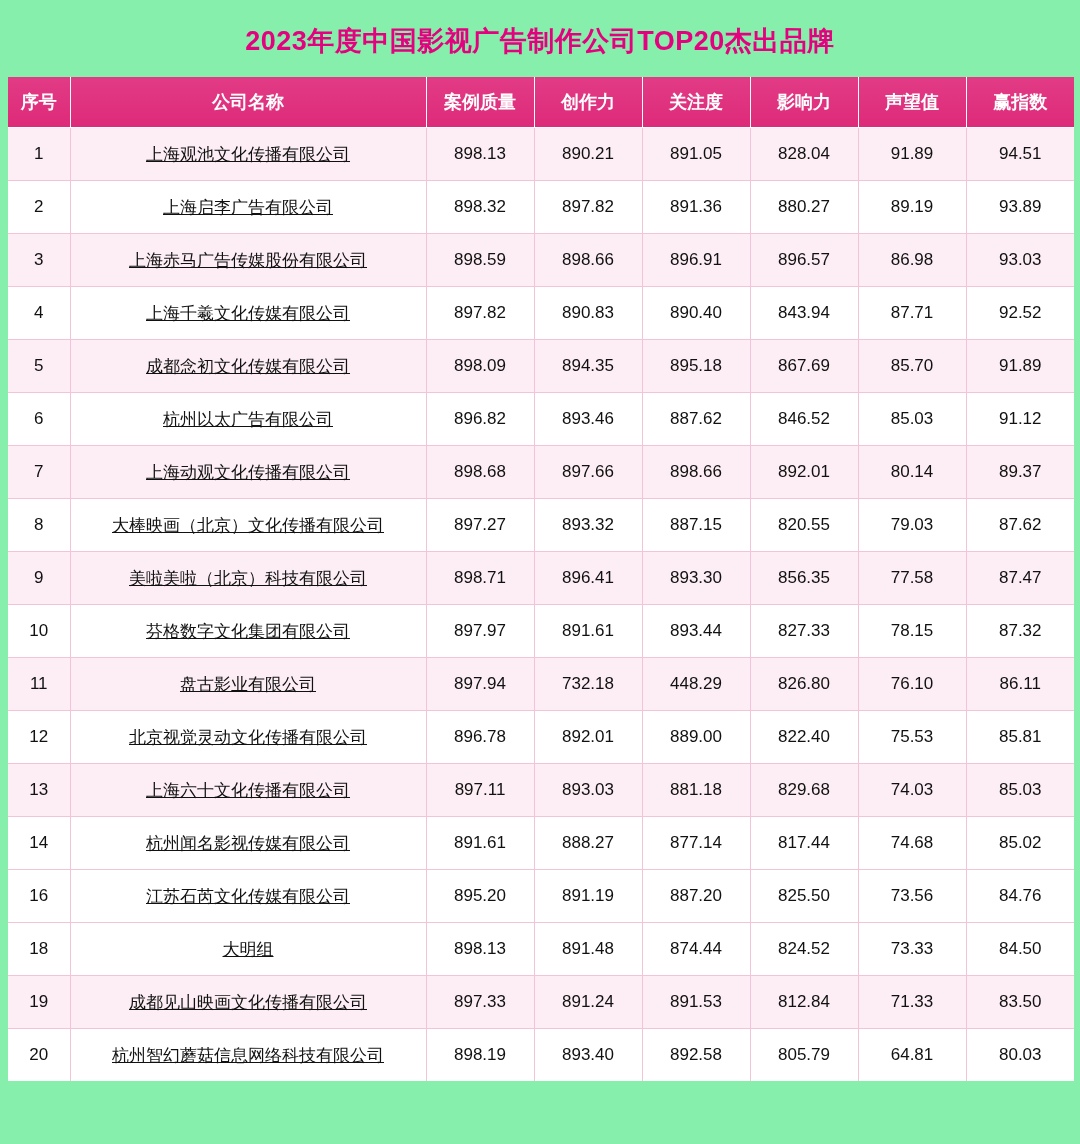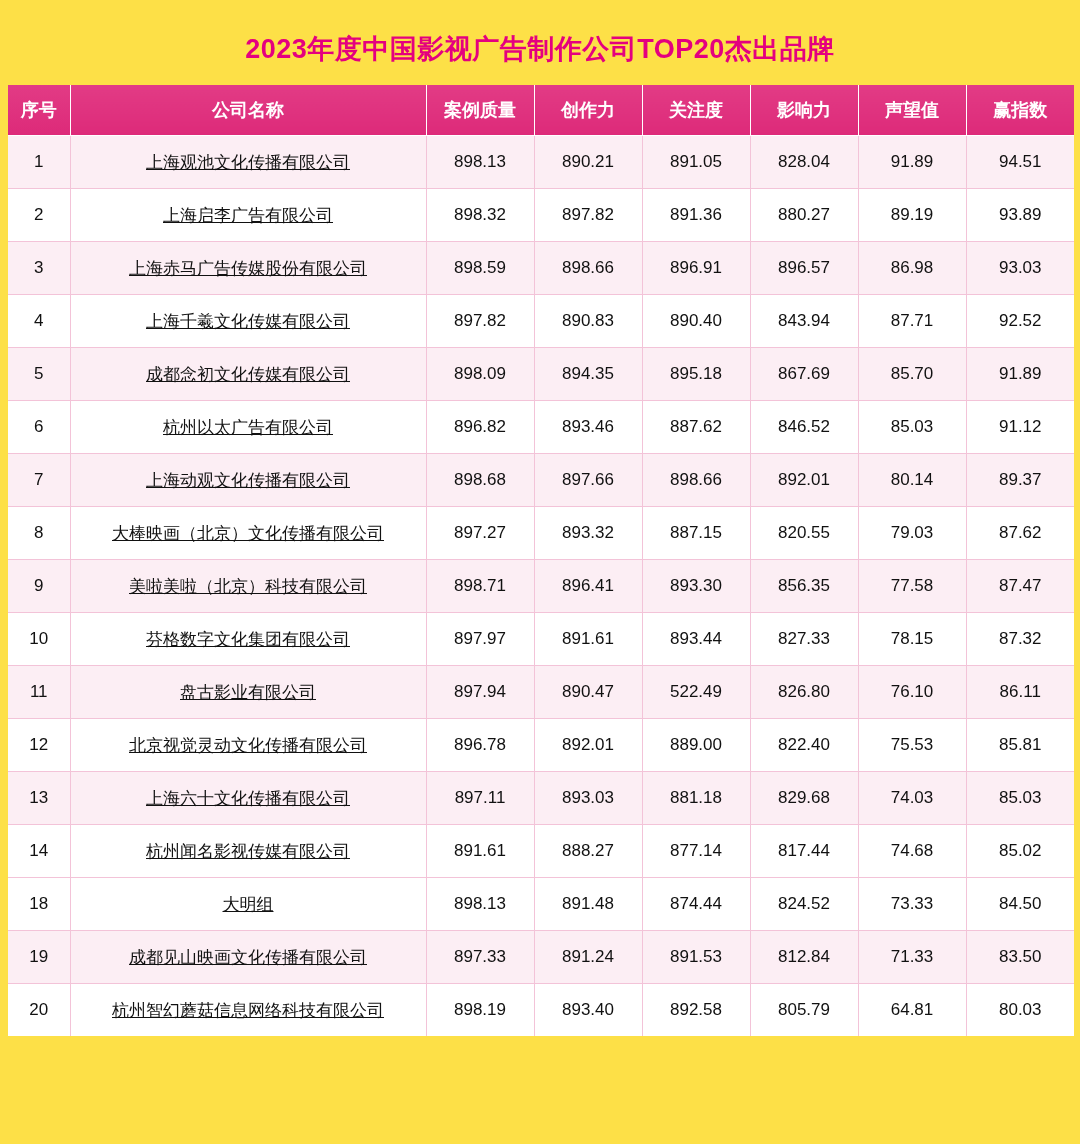--- a/index.html
+++ b/index.html
@@ -11,22 +11,22 @@
     height: 1144px;
     background: #ffffff;
     font-family: "Liberation Sans", sans-serif;
     color: #1a1a1a;
     overflow: hidden;
   }
   .page {
     width: 1080px;
     height: 1144px;
     box-sizing: border-box;
-    padding: 12px 8px;
-    background: #fde047;
+    padding: 4px 8px;
+    background: #86efac;
   }
   .title {
     text-align: center;
     font-size: 27px;
     font-weight: bold;
     color: #e4007f;
     letter-spacing: 0.5px;
     padding: 21px 0 20px 0;
     line-height: 1.2;
   }
@@ -206,22 +206,22 @@
         <td>891.61</td>
         <td>893.44</td>
         <td>827.33</td>
         <td>78.15</td>
         <td>87.32</td>
       </tr>
       <tr class="odd">
         <td>11</td>
         <td class="company">盘古影业有限公司</td>
         <td>897.94</td>
-        <td>890.47</td>
-        <td>522.49</td>
+        <td>732.18</td>
+        <td>448.29</td>
         <td>826.80</td>
         <td>76.10</td>
         <td>86.11</td>
       </tr>
       <tr class="even">
         <td>12</td>
         <td class="company">北京视觉灵动文化传播有限公司</td>
         <td>896.78</td>
         <td>892.01</td>
         <td>889.00</td>
@@ -243,20 +243,30 @@
         <td>14</td>
         <td class="company">杭州闻名影视传媒有限公司</td>
         <td>891.61</td>
         <td>888.27</td>
         <td>877.14</td>
         <td>817.44</td>
         <td>74.68</td>
         <td>85.02</td>
       </tr>
       <tr class="even">
+        <td>16</td>
+        <td class="company">江苏石芮文化传媒有限公司</td>
+        <td>895.20</td>
+        <td>891.19</td>
+        <td>887.20</td>
+        <td>825.50</td>
+        <td>73.56</td>
+        <td>84.76</td>
+      </tr>
+      <tr class="even">
         <td>18</td>
         <td class="company">大明组</td>
         <td>898.13</td>
         <td>891.48</td>
         <td>874.44</td>
         <td>824.52</td>
         <td>73.33</td>
         <td>84.50</td>
       </tr>
       <tr class="odd">

